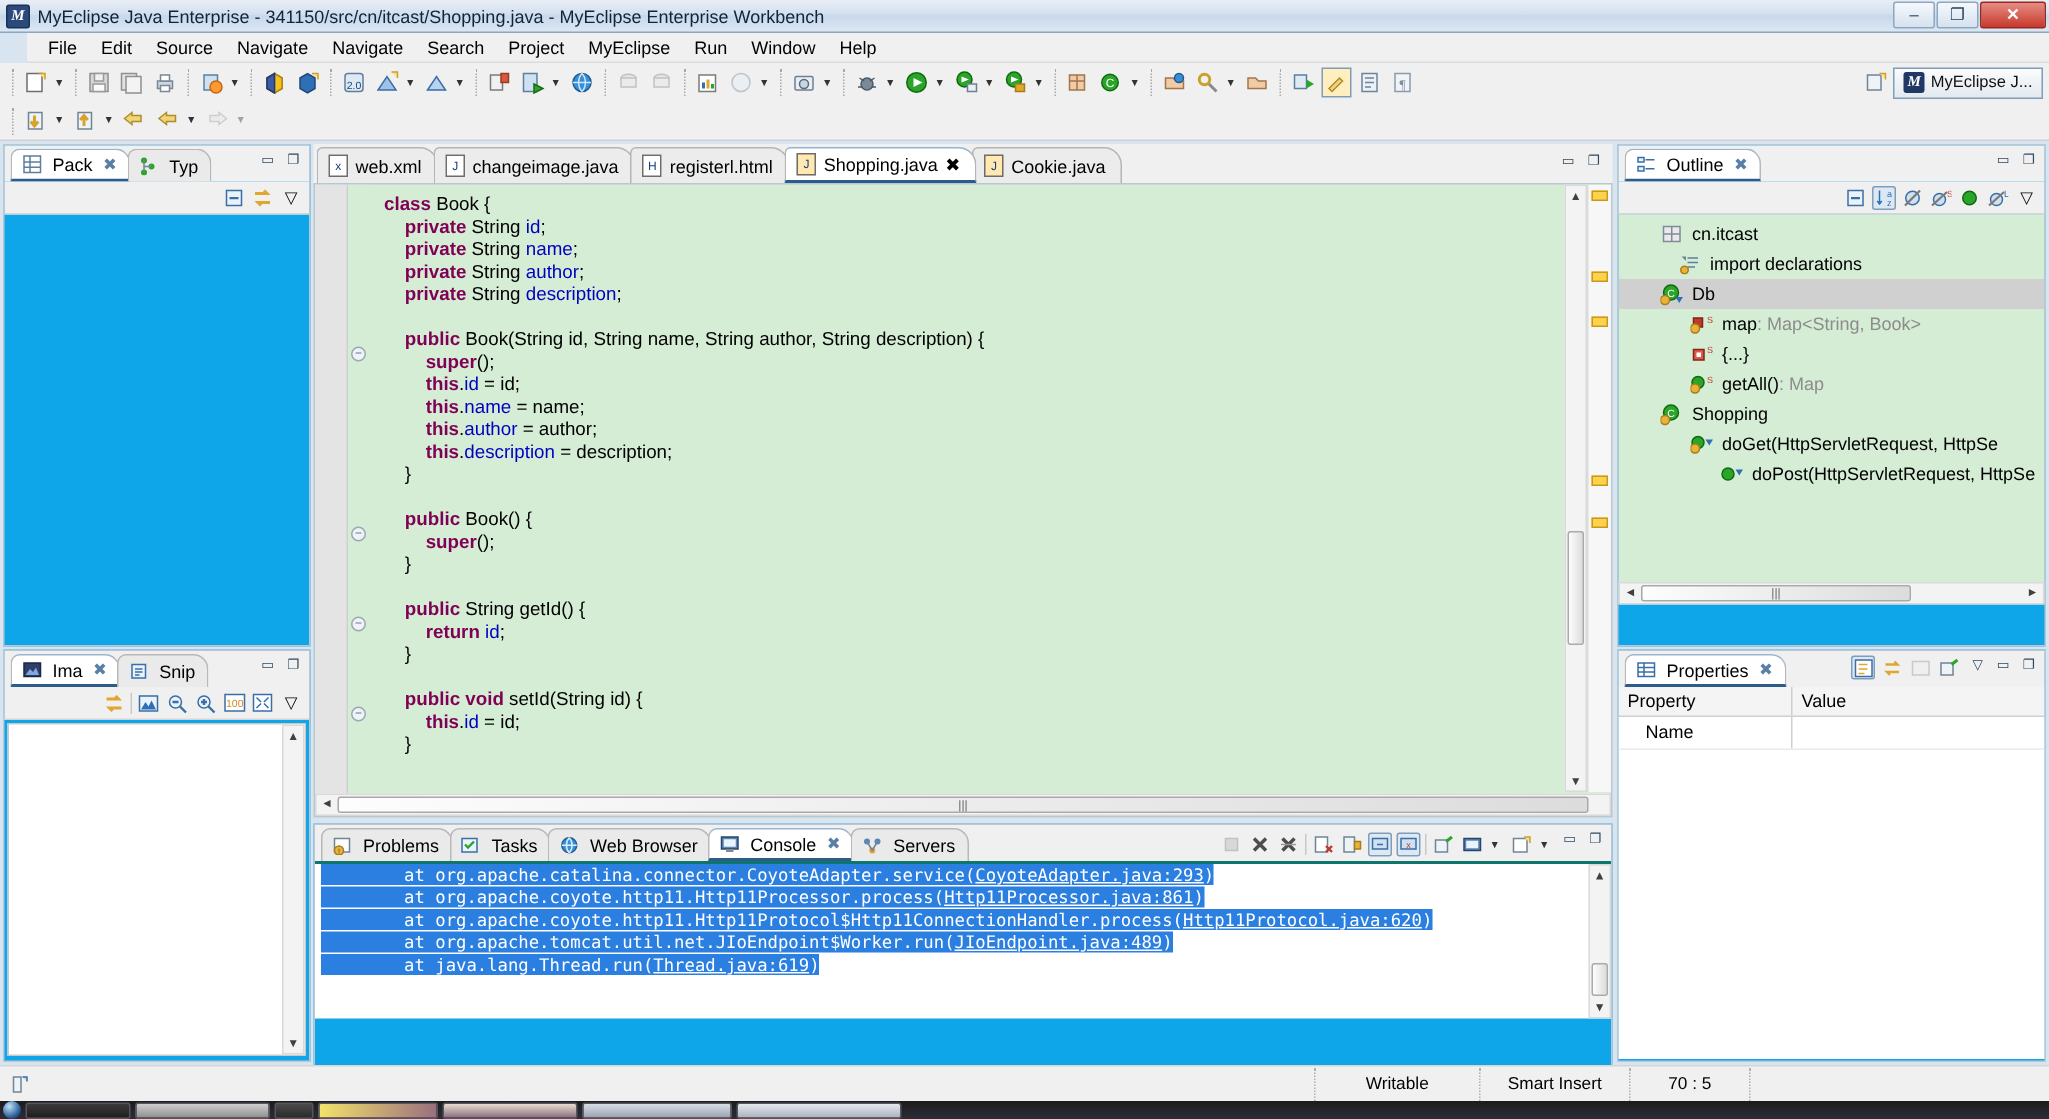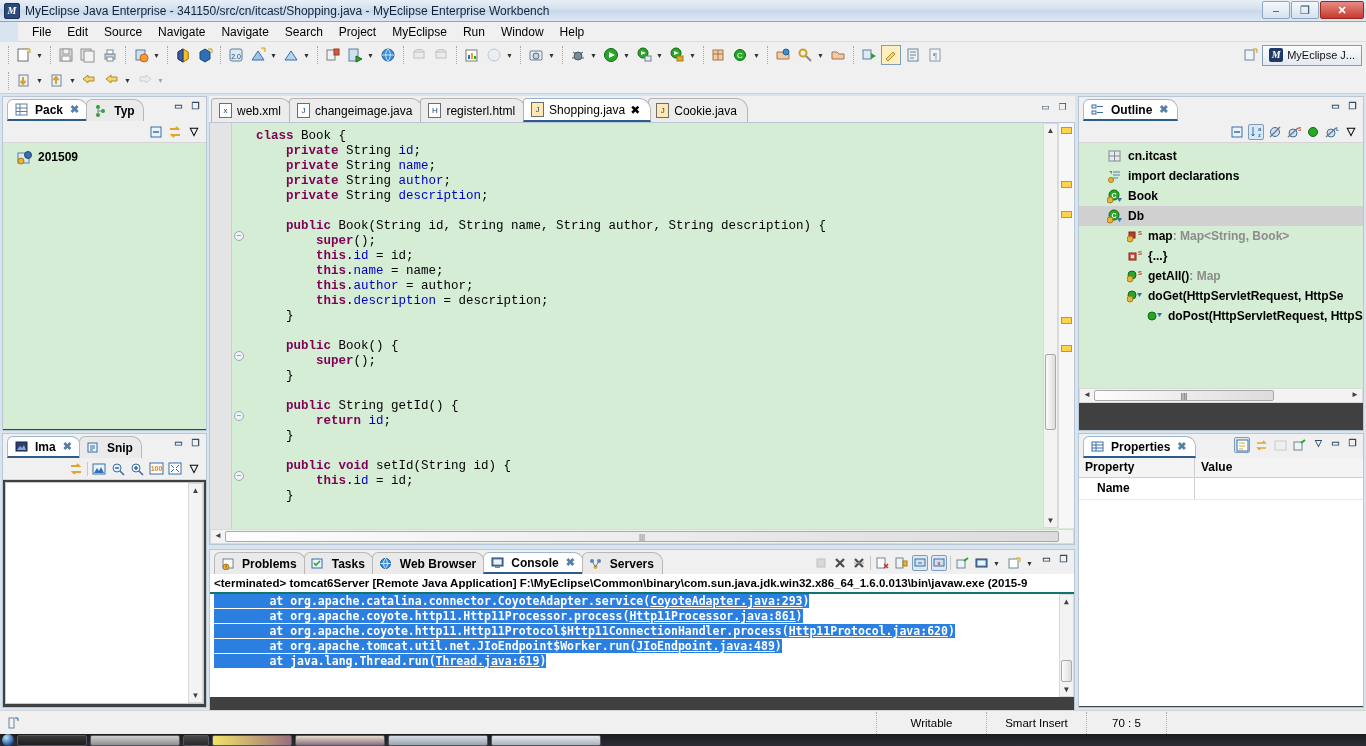--- a/index.html
+++ b/index.html
@@ -75,21 +75,21 @@
     border: 1px solid #7f9db9; background: linear-gradient(to bottom,#fbfcfd,#e2e9f0);
     padding: 2px 6px; height: 21px; font-size: 11px; color: #111;
   }
   .persp-logo {
     width: 14px; height: 14px; background: #1f3864; color: #fff;
     font-family: "Liberation Serif", serif; font-style: italic; font-weight: bold;
     font-size: 10px; text-align: center; line-height: 13px; border-radius: 2px;
   }
 
   
-  .view { position: absolute; background: #404040; font-weight: bold; }
+  .view { position: absolute; background: #0ea5e9; }
   .view-tabs {
     height: 24px; display: flex; align-items: flex-end;
     background: #f0f0f0; position: relative;
   }
   .vtab {
     display: flex; align-items: center; gap: 4px;
     height: 22px; padding: 0 8px 0 5px; font-size: 12px; color: #000;
     border: 1px solid #b8b8b8; border-bottom: none;
     border-radius: 6px 10px 0 0; background: #eaeaea; margin-right: -2px;
   }
@@ -141,21 +141,21 @@
             background: #e4e4e4; border-right: 1px solid #cfcfcf; }
   .fold-col { position: absolute; left: 22px; top: 0; bottom: 0; width: 14px;
               background: #d5ecd5; }
   .fold {
     position: absolute; left: 2px; width: 10px; height: 10px;
     border: 1px solid #9ba7b4; border-radius: 50%; background: #eef3f8;
     color: #5a6b7d; font-size: 8px; line-height: 8px; text-align: center;
   }
   pre.code {
     margin: 0; padding: 6px 0 0 10px; position: absolute; left: 36px; top: 0;
-    font-family: Liberation Mono, monospace; font-size: 12.5px; line-height: 15px;
+    font-family: Liberation Sans, sans-serif; font-size: 12.5px; line-height: 15px;
     color: #000; white-space: pre;
   }
   .kw { color: #7f0055; font-weight: bold; }
   .fld { color: #0000c0; }
   .sb-v {
     position: absolute; width: 15px; background: #f3f3f3; border: 1px solid #d9d9d9;
   }
   .sb-h {
     position: absolute; height: 15px; background: #f3f3f3; border: 1px solid #d9d9d9;
   }
@@ -536,32 +536,20 @@
             <path d="M4 7h6" stroke="#3a6ea5" stroke-width="1.5"></path>
           </svg>
       </span>
       <span class="vtb-ico">
         <svg width="14" height="14">
             <path d="M2 4h8l-2-2M12 10H4l2 2" stroke="#e0a62e" stroke-width="2" fill="none"></path>
           </svg>
       </span>
       <span class="vtb-ico">▽</span>
     </div>
-    <div class="view-body" style="height:286px; padding-top:4px;">
-      <div class="trow" style="padding-left:14px">
-        <span class="ticon">
-          <svg width="16" height="15">
-              <rect x="1" y="3" width="11" height="10" fill="#dbe8f5" stroke="#5c7f9e"></rect>
-              <circle cx="11" cy="5" r="3.5" fill="#3a6ea5" stroke="#24497a"></circle>
-              <circle cx="4" cy="11" r="3" fill="#e8b33a" stroke="#a97c15"></circle>
-            </svg>
-        </span>
-        <span>201509</span>
-      </div>
-    </div>
   </div>
 
   <div class="view" style="left:2px; top:433px; width:205px; height:275px; border:1px solid #b9c7d4;">
     <div class="view-tabs" style="padding-left:4px;">
       <div class="vtab active">
         <span class="ticon" style="margin-right:2px">
           <svg width="13" height="13">
               <rect x="1" y="2" width="11" height="9" fill="#2f3f6b" stroke="#1b2746"></rect>
               <polygon points="2,10 5,6 7,8 9,5 11,10" fill="#7fa8e0"></polygon>
             </svg>
@@ -778,42 +766,31 @@
       <div class="trow" style="padding-left:28px">
         <span class="ticon">
           <svg width="14" height="14">
               <rect x="1" y="2" width="11" height="10" fill="#e9e9e9" stroke="#7e8c99"></rect>
               <path d="M1 7h11M6.5 2v10" stroke="#7e8c99"></path>
             </svg>
         </span>
         <span>cn.itcast</span>
       </div>
 
-      <div class="trow" style="padding-left:28px">
+      <div class="trow" style="padding-left:40px">
         <span class="ticon">
           <svg width="14" height="14">
               <path d="M5 3h7M5 6h7M5 9h5" stroke="#5c7f9e"></path>
               <polygon points="1,2 4,2 4,5" fill="#6f8496"></polygon>
               <circle cx="3" cy="11" r="2.5" fill="#e8b33a" stroke="#a97c15"></circle>
             </svg>
         </span>
         <span>import declarations</span>
       </div>
 
-      <div class="trow" style="padding-left:28px">
-        <span class="ticon">
-          <svg width="16" height="15">
-              <circle cx="7" cy="6" r="5" fill="#2aa52a" stroke="#0f6b0f"></circle>
-              <text x="7" y="9" font-size="7" text-anchor="middle" fill="#fff" font-family="sans-serif">C</text>
-              <circle cx="3" cy="11" r="3" fill="#e8b33a" stroke="#a97c15"></circle>
-              <polygon points="10,9 15,9 12.5,13" fill="#2f6fb5"></polygon>
-            </svg>
-        </span>
-        <span>Book</span>
-      </div>
 
       <div class="trow selected" style="padding-left:28px">
         <span class="ticon">
           <svg width="16" height="15">
               <circle cx="7" cy="6" r="5" fill="#2aa52a" stroke="#0f6b0f"></circle>
               <text x="7" y="9" font-size="7" text-anchor="middle" fill="#fff" font-family="sans-serif">C</text>
               <circle cx="3" cy="11" r="3" fill="#e8b33a" stroke="#a97c15"></circle>
               <polygon points="10,9 15,9 12.5,13" fill="#2f6fb5"></polygon>
             </svg>
         </span>
@@ -848,20 +825,30 @@
           <svg width="16" height="14">
               <circle cx="5" cy="6" r="4" fill="#2aa52a" stroke="#0f6b0f"></circle>
               <circle cx="3" cy="10" r="3" fill="#e8b33a" stroke="#a97c15"></circle>
               <text x="11" y="6" font-size="6" fill="#c0392b" font-family="sans-serif">S</text>
             </svg>
         </span>
         <span>getAll()</span>
         <span class="dim"> : Map</span>
       </div>
 
+      <div class="trow" style="padding-left:28px">
+        <span class="ticon">
+          <svg width="16" height="15">
+              <circle cx="7" cy="6" r="5" fill="#2aa52a" stroke="#0f6b0f"></circle>
+              <text x="7" y="9" font-size="7" text-anchor="middle" fill="#fff" font-family="sans-serif">C</text>
+              <circle cx="3" cy="11" r="3" fill="#e8b33a" stroke="#a97c15"></circle>
+            </svg>
+        </span>
+        <span>Shopping</span>
+      </div>
 
       <div class="trow" style="padding-left:48px">
         <span class="ticon">
           <svg width="16" height="14">
               <circle cx="5" cy="6" r="4" fill="#2aa52a" stroke="#0f6b0f"></circle>
               <circle cx="3" cy="10" r="3" fill="#e8b33a" stroke="#a97c15"></circle>
               <polygon points="10,4 15,4 12.5,8" fill="#2f6fb5"></polygon>
             </svg>
         </span>
         <span>doGet(HttpServletRequest, HttpSe</span>
@@ -1055,21 +1042,20 @@
             </svg>
         </span>
         <span class="tb-arrow">▼</span>
       </div>
       <div class="minmax">
         <span class="mm-btn">▭</span>
         <span class="mm-btn">❐</span>
       </div>
     </div>
 
-    <div class="console-head">&lt;terminated&gt; tomcat6Server [Remote Java Application] F:\MyEclipse\Common\binary\com.sun.java.jdk.win32.x86_64_1.6.0.013\bin\javaw.exe (2015-9</div>
 
     <div class="console-body" style="height:105px; border-top:2px solid #0f766e;">
       <div class="cline"><span class="hl"><span>	at org.apache.catalina.connector.CoyoteAdapter.service(</span><span class="lnk">CoyoteAdapter.java:293</span><span>)</span></span></div>
       <div class="cline"><span class="hl"><span>	at org.apache.coyote.http11.Http11Processor.process(</span><span class="lnk">Http11Processor.java:861</span><span>)</span></span></div>
       <div class="cline"><span class="hl"><span>	at org.apache.coyote.http11.Http11Protocol$Http11ConnectionHandler.process(</span><span class="lnk">Http11Protocol.java:620</span><span>)</span></span></div>
       <div class="cline"><span class="hl"><span>	at org.apache.tomcat.util.net.JIoEndpoint$Worker.run(</span><span class="lnk">JIoEndpoint.java:489</span><span>)</span></span></div>
       <div class="cline"><span class="hl"><span>	at java.lang.Thread.run(</span><span class="lnk">Thread.java:619</span><span>)</span></span></div>
 
       <div class="sb-v" style="right:0; top:0; bottom:0; width:15px;">
         <div class="sb-arrow" style="top:2px;">▲</div>

